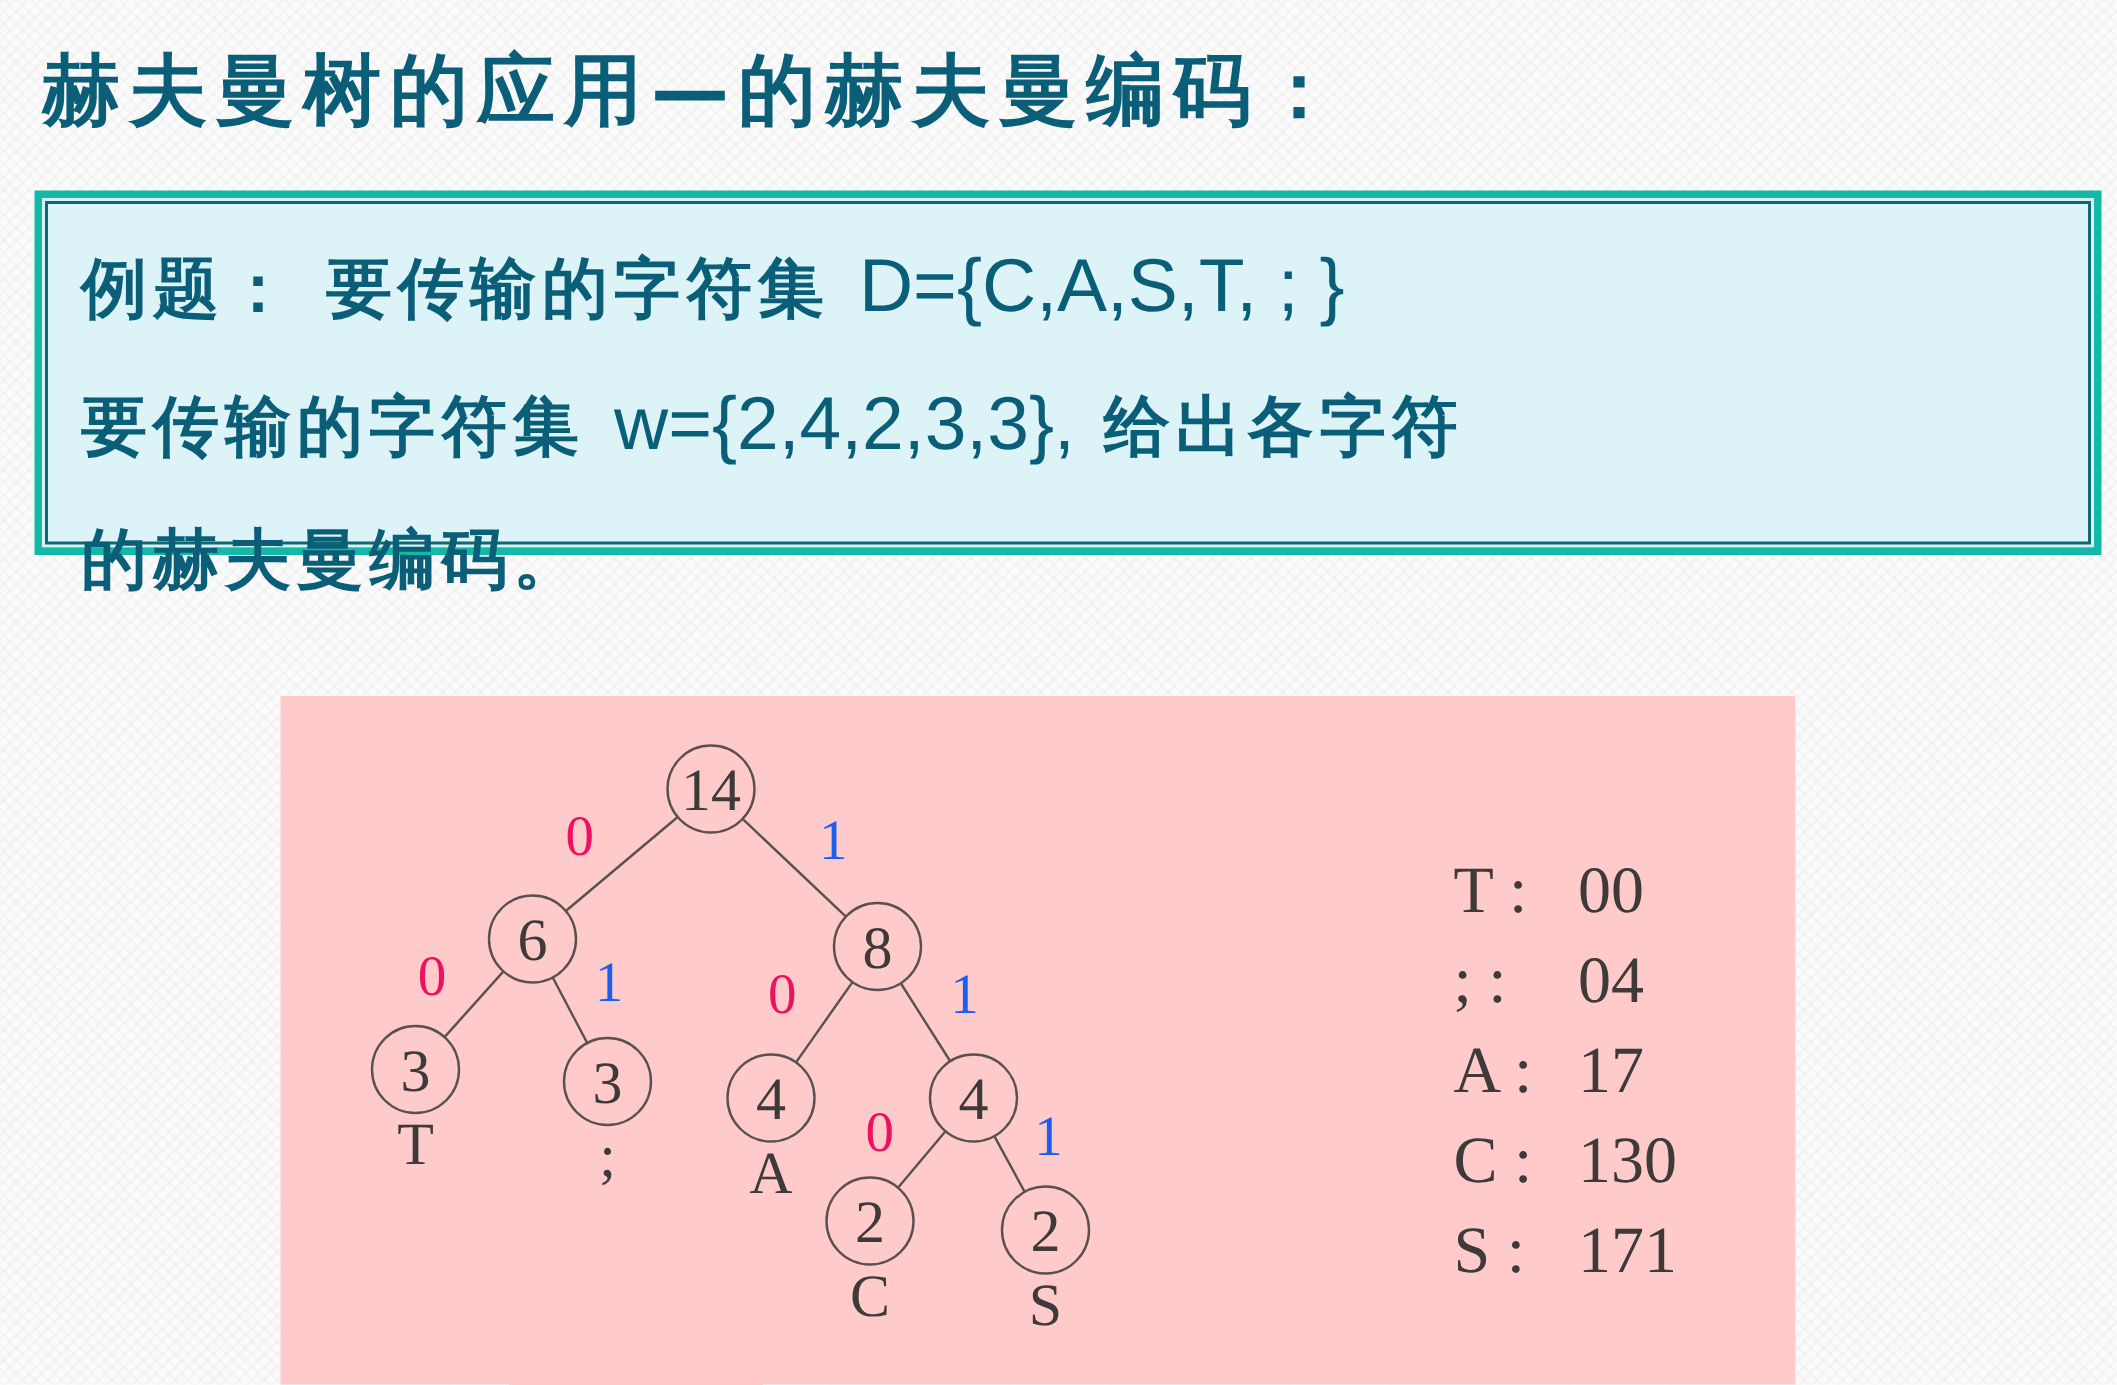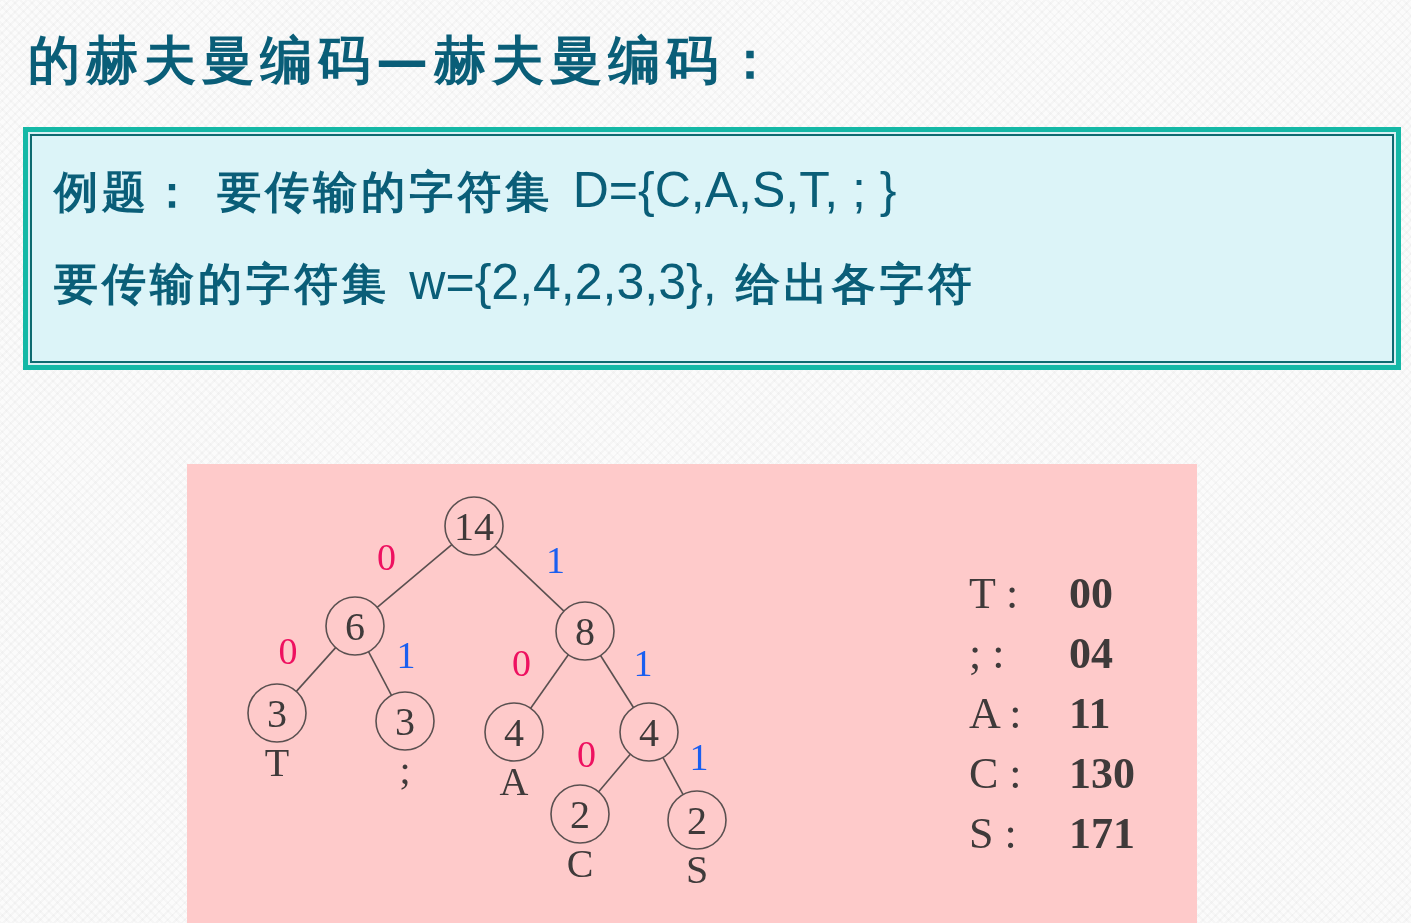--- a/index.html
+++ b/index.html
@@ -49,36 +49,37 @@
   .diagram-panel svg { position:absolute; left:0; top:0; }
   .node-circle { fill:none; stroke:#5a5050; stroke-width:1.6; }
   .edge { stroke:#5a5050; stroke-width:1.6; }
   .node-val { font-family:"Liberation Serif", serif; font-size:40px; fill:#3f3a3a; text-anchor:middle; }
   .leaf-lbl { font-family:"Liberation Serif", serif; font-size:40px; fill:#3f3a3a; text-anchor:middle; }
   .bit0 { font-family:"Liberation Serif", serif; font-size:38px; fill:#ee1160; text-anchor:middle; }
   .bit1 { font-family:"Liberation Serif", serif; font-size:38px; fill:#1a5ff0; text-anchor:middle; }
   .code-table { position:absolute; left:782px; top:100px; color:#3f3a3a; font-family:"Liberation Serif", serif; font-size:44px; }
   .code-row { height:60px; line-height:60px; position:relative; white-space:nowrap; }
   .code-char { position:absolute; left:0; width:60px; }
-  .code-val { position:absolute; left:100px;font-weight:bold; }
+  .code-val { position:absolute; left:83px; }
 </style>
 </head>
 <body>
 
-<div class="slide-title">的赫夫曼编码—赫夫曼编码：</div>
+<div class="slide-title">赫夫曼树的应用—的赫夫曼编码：</div>
 
 <div class="problem-box">
   <div class="problem-inner">
     <div class="problem-content">
       <div class="problem-line">
         <span>例题： 要传输的字符集 </span><span class="latin">D={C,A,S,T, ; }</span>
       </div>
       <div class="problem-line">
         <span>要传输的字符集 </span><span class="latin">w={2,4,2,3,3},</span><span> 给出各字符</span>
       </div>
+      <div class="problem-line">的赫夫曼编码。</div>
     </div>
   </div>
 </div>
 
 <div class="diagram-panel">
   <svg id="tree-svg" width="760" height="459">
       <line x1="264.79823473546037" y1="80.65694560045348" x2="190.20176526453966" y2="143.3430543995465" class="edge"></line>
       <text x="199.5" y="106" class="bit0">0</text>
       <line x1="308.06758409168674" y1="81.9287957624064" x2="376.93241590831326" y2="147.0712042375936" class="edge"></line>
       <text x="368.5" y="108.5" class="bit1">1</text>
@@ -122,21 +123,21 @@
     <div class="code-row">
         <span class="code-char">T :</span>
         <span class="code-val">00</span>
       </div>
     <div class="code-row">
         <span class="code-char">; :</span>
         <span class="code-val">04</span>
       </div>
     <div class="code-row">
         <span class="code-char">A :</span>
-        <span class="code-val">11</span>
+        <span class="code-val">17</span>
       </div>
     <div class="code-row">
         <span class="code-char">C :</span>
         <span class="code-val">130</span>
       </div>
     <div class="code-row">
         <span class="code-char">S :</span>
         <span class="code-val">171</span>
       </div>
   </div>

